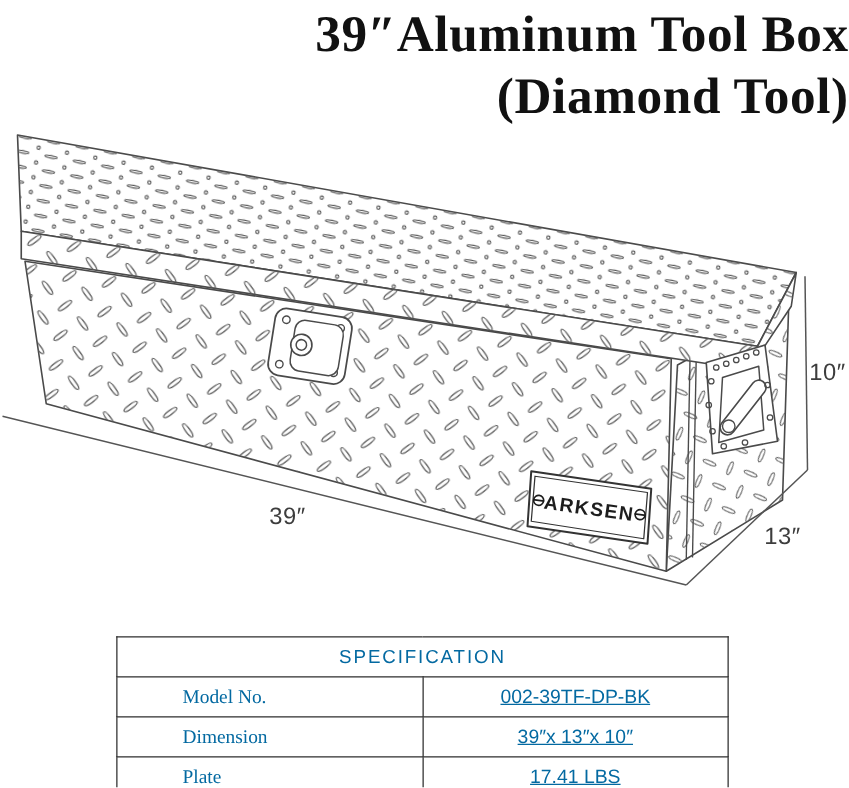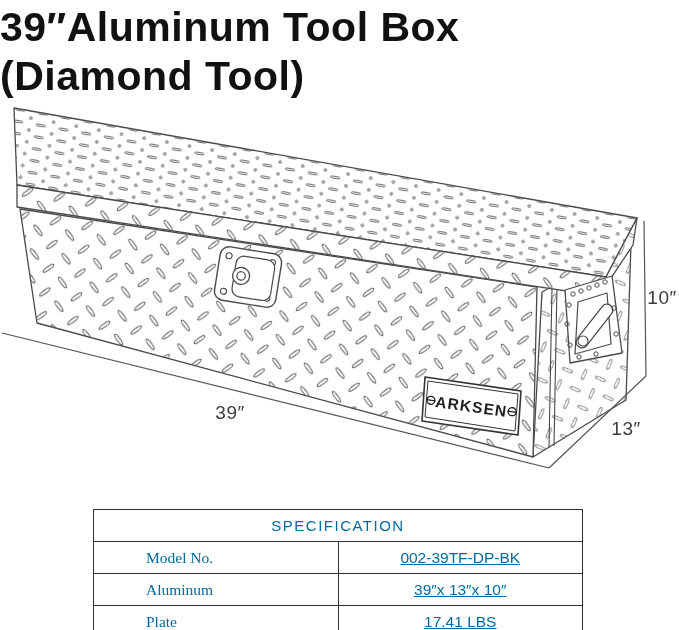--- a/index.html
+++ b/index.html
@@ -1,23 +1,23 @@
 <!DOCTYPE html>
 <html><head>
 <meta charset="utf-8">
 <style>
   html,body { margin:0; padding:0; background:#ffffff; }
   .page {
     position:relative; width:679px; height:630px; background:#ffffff;
     font-family:"Liberation Sans", sans-serif; overflow:hidden;
   }
   .title-block {
-    position:absolute; top:0; left:0; width:679px; text-align:left;
+    position:absolute; top:0; left:0; width:679px; text-align:right;
     color:#111111; font-weight:700; font-size:41px; line-height:49px;
-    letter-spacing:0.5px; padding-top:3px;
+    letter-spacing:0.5px; padding-top:3px;font-family:Liberation Serif, serif;
   }
   .drawing-svg { position:absolute; top:0; left:0; }
   .spec-table {
     position:absolute; top:509px; left:93px; width:490px;
     border-collapse:collapse; color:#0369a1; font-size:15.5px;
     table-layout:fixed;
   }
   .spec-table th, .spec-table td {
     border:1.5px solid #2e2e2e; height:32px; padding:0;
     font-weight:400; box-sizing:border-box;
@@ -142,21 +142,21 @@
   <table class="spec-table">
     <tbody>
       <tr>
         <th colspan="2">SPECIFICATION</th>
       </tr>
       <tr>
         <td class="label-cell">Model No.</td>
         <td class="value-cell">002-39TF-DP-BK</td>
       </tr>
       <tr>
-        <td class="label-cell">Aluminum</td>
+        <td class="label-cell">Dimension</td>
         <td class="value-cell">39″x 13″x 10″</td>
       </tr>
       <tr>
         <td class="label-cell">Plate</td>
         <td class="value-cell">17.41 LBS</td>
       </tr>
     </tbody>
   </table>
 
 </div>

